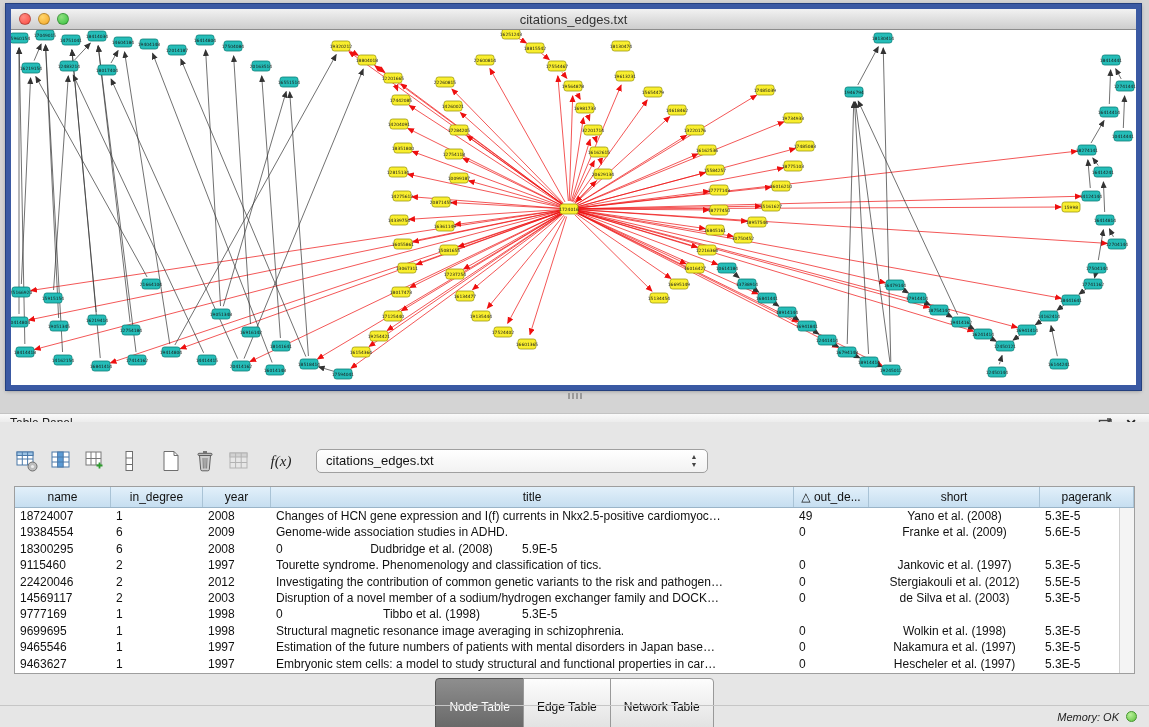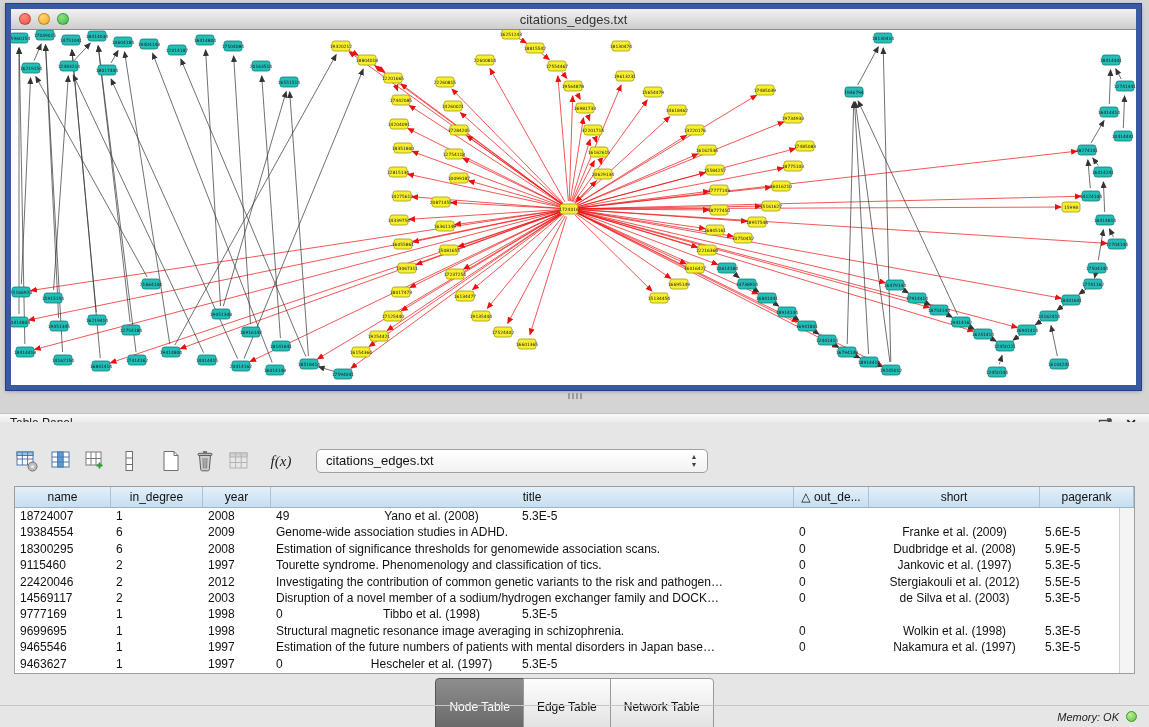--- a/index.html
+++ b/index.html
@@ -893,38 +893,38 @@
         <div class="th c3">title</div>
         <div class="th c4">△ out_de...</div>
         <div class="th c5">short</div>
         <div class="th c6">pagerank</div>
       </div>
     <div class="tbody">
         <div class="tr">
           <div class="td c0">18724007</div>
           <div class="td c1">1</div>
           <div class="td c2">2008</div>
+          <div class="td c3">Changes of HCN gene expression and I(f) currents in Nkx2.5-positive cardiomyoc…</div>
           <div class="td c4">49</div>
           <div class="td c5">Yano et al. (2008)</div>
           <div class="td c6">5.3E-5</div>
         </div>
         <div class="tr">
           <div class="td c0">19384554</div>
           <div class="td c1">6</div>
           <div class="td c2">2009</div>
           <div class="td c3">Genome-wide association studies in ADHD.</div>
           <div class="td c4">0</div>
           <div class="td c5">Franke et al. (2009)</div>
           <div class="td c6">5.6E-5</div>
         </div>
         <div class="tr">
           <div class="td c0">18300295</div>
           <div class="td c1">6</div>
           <div class="td c2">2008</div>
-          <div class="td c3">Estimation of significance thresholds for genomewide association scans.</div>
           <div class="td c4">0</div>
           <div class="td c5">Dudbridge et al. (2008)</div>
           <div class="td c6">5.9E-5</div>
         </div>
         <div class="tr">
           <div class="td c0">9115460</div>
           <div class="td c1">2</div>
           <div class="td c2">1997</div>
           <div class="td c3">Tourette syndrome. Phenomenology and classification of tics.</div>
           <div class="td c4">0</div>
@@ -972,20 +972,21 @@
           <div class="td c2">1997</div>
           <div class="td c3">Estimation of the future numbers of patients with mental disorders in Japan base…</div>
           <div class="td c4">0</div>
           <div class="td c5">Nakamura et al. (1997)</div>
           <div class="td c6">5.3E-5</div>
         </div>
         <div class="tr">
           <div class="td c0">9463627</div>
           <div class="td c1">1</div>
           <div class="td c2">1997</div>
+          <div class="td c3">Embryonic stem cells: a model to study structural and functional properties in car…</div>
           <div class="td c4">0</div>
           <div class="td c5">Hescheler et al. (1997)</div>
           <div class="td c6">5.3E-5</div>
         </div>
       </div>
     <div class="vscroll"></div>
   </div>
 
   <div class="tabs">
       <div class="tab active">Node Table</div>

